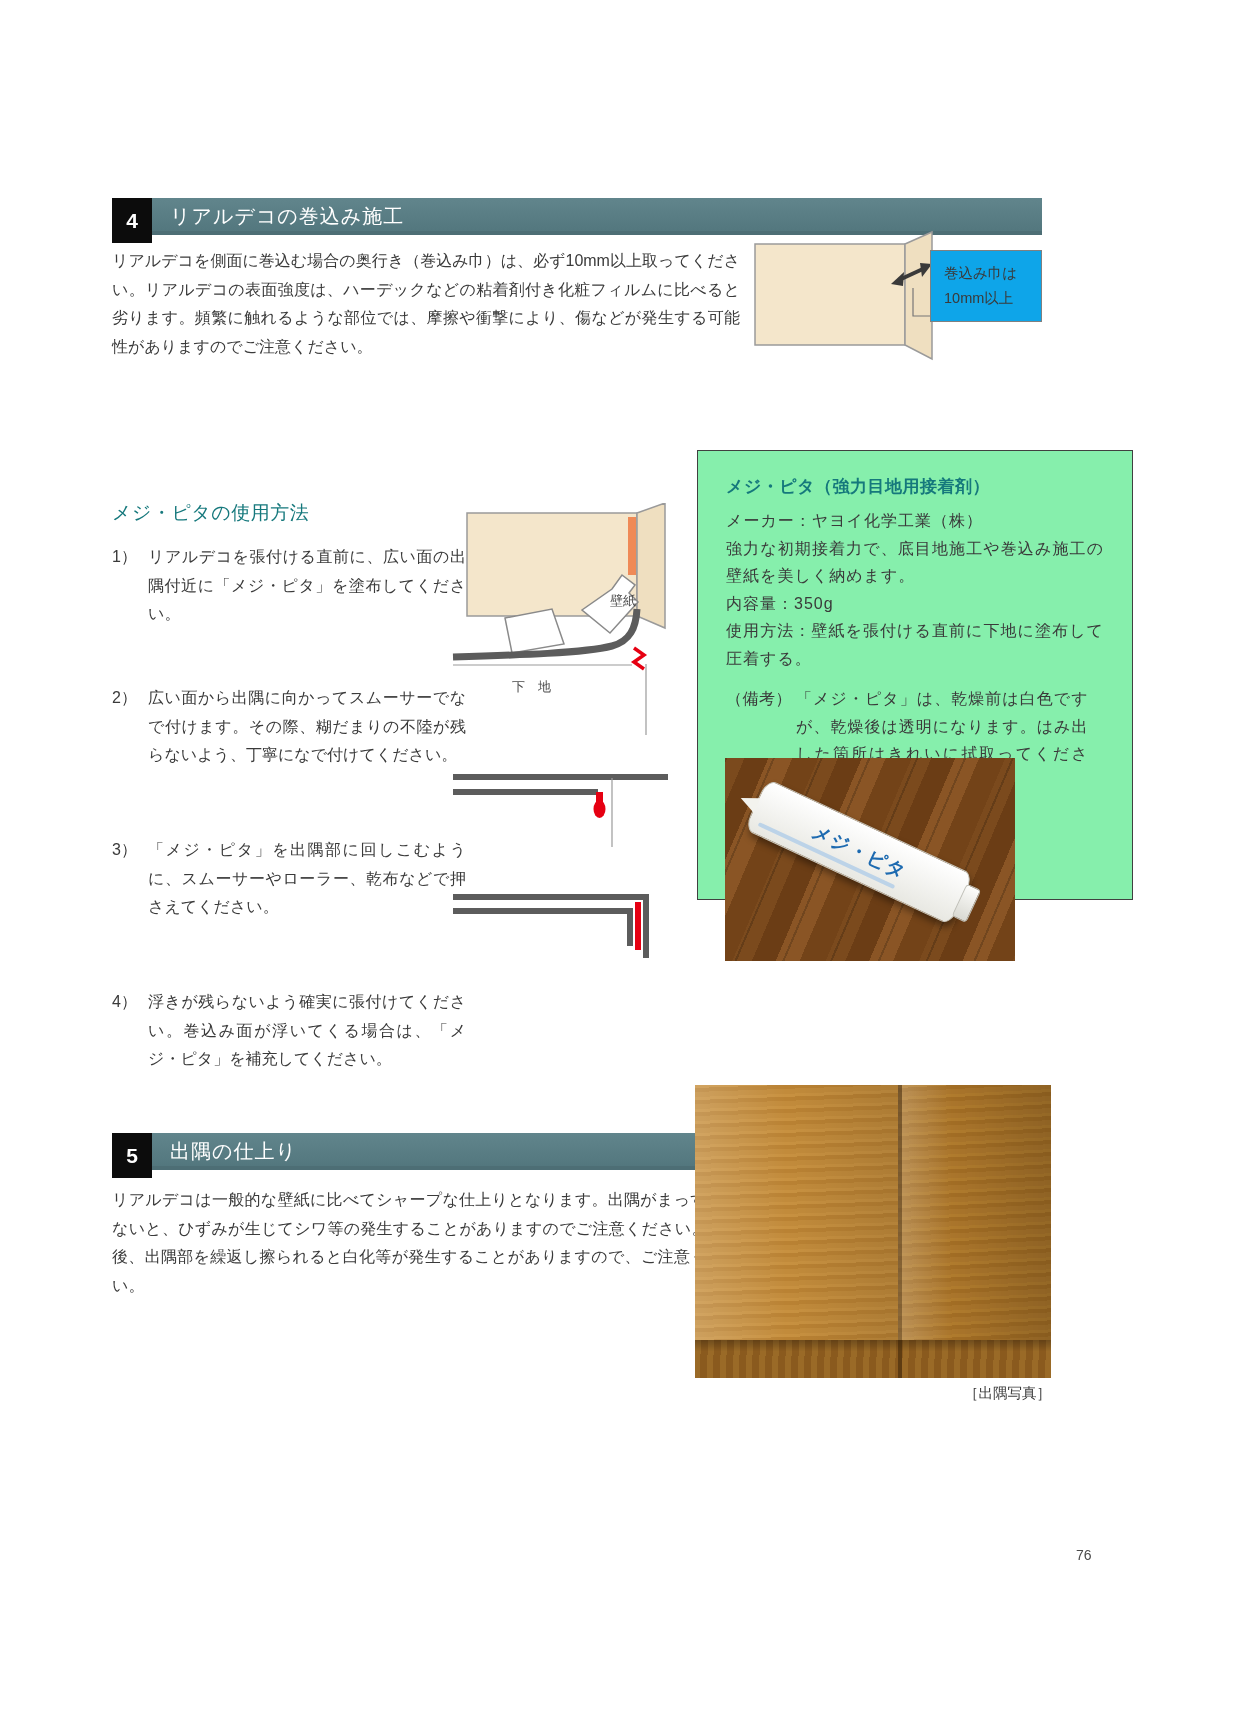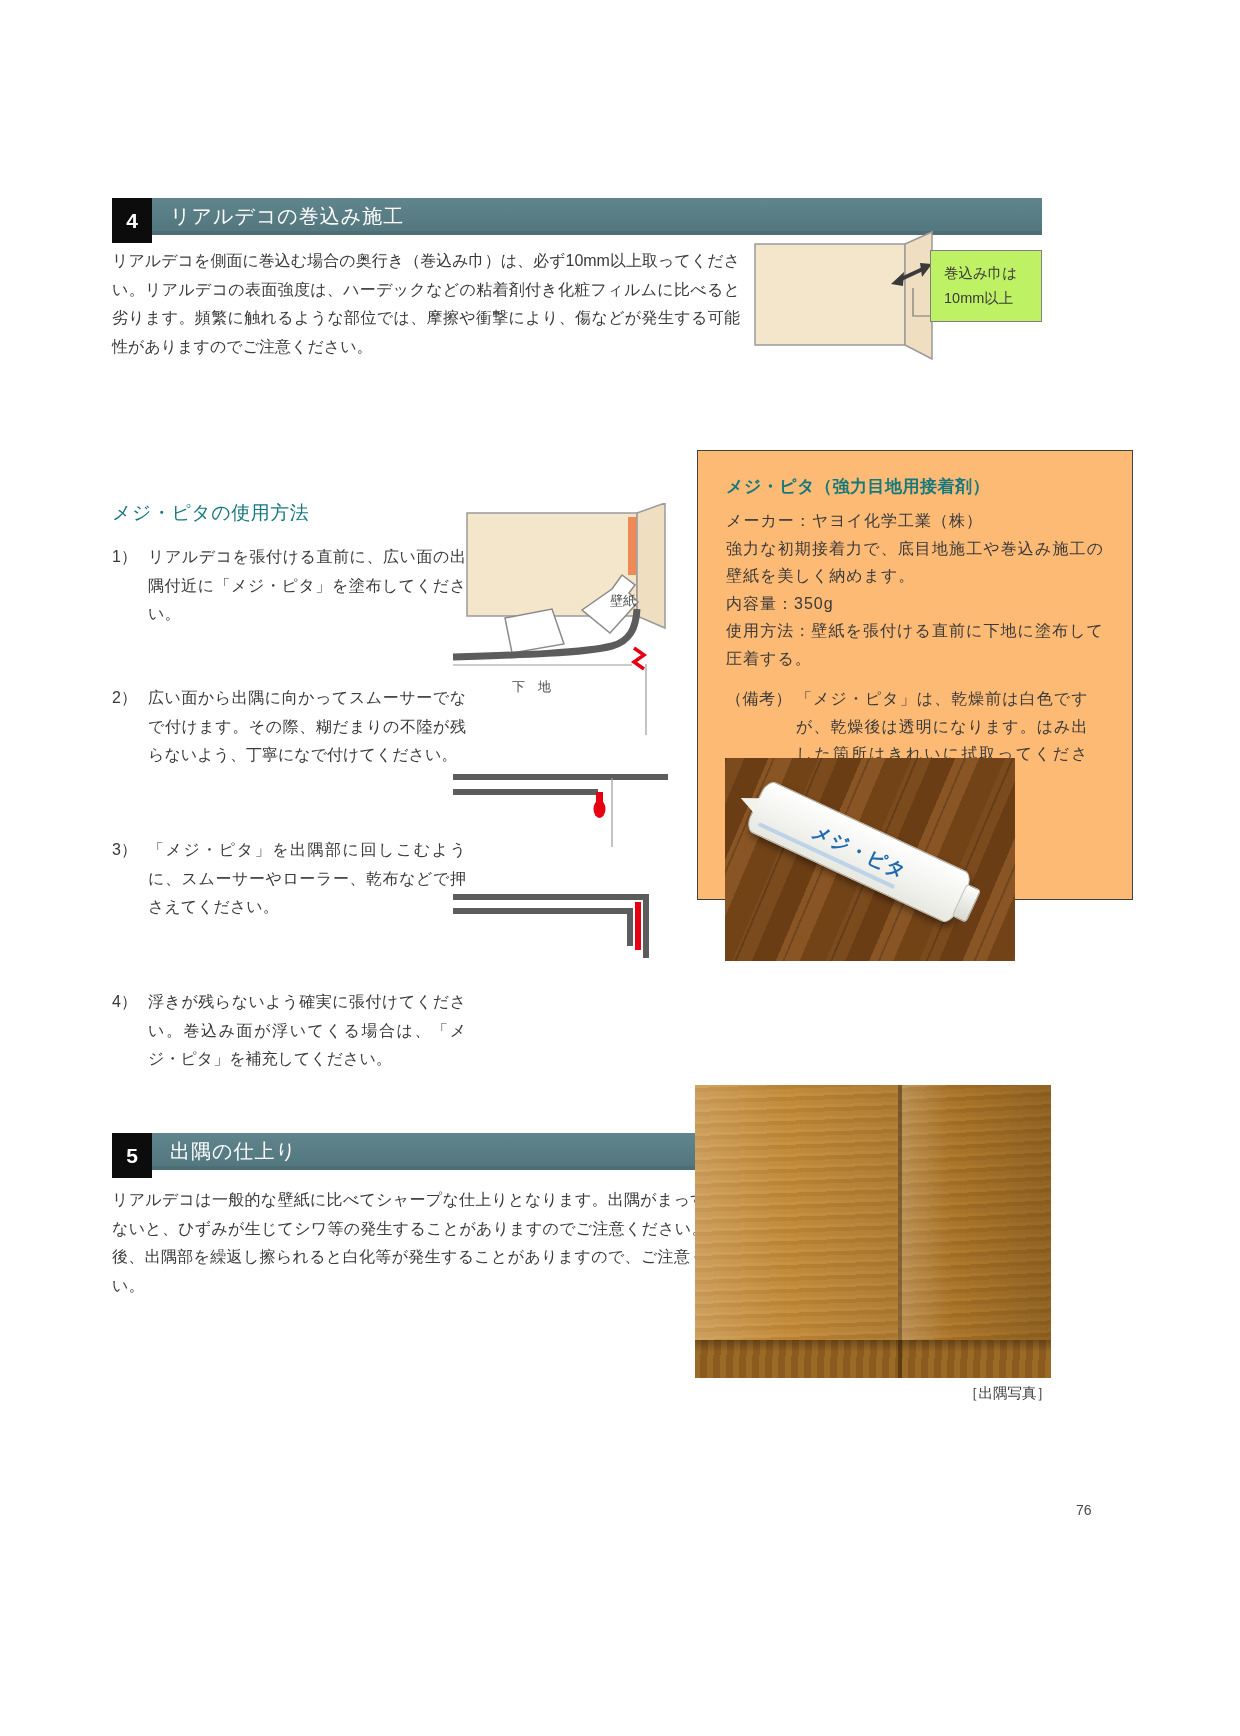--- a/index.html
+++ b/index.html
@@ -19,31 +19,31 @@
 
   .body-text { position:absolute; font-size:16px; line-height:28.5px; text-align:justify; color:#3a3a3a; }
 
   .teal-heading { position:absolute; color:#15787c; font-weight:normal; font-size:19px; letter-spacing:.5px; }
 
   .step { position:absolute; left:112px; width:354px; display:flex; font-size:16px; line-height:28.5px; }
   .step-num { flex:none; width:36px; }
   .step-text { flex:1; text-align:justify; }
 
   .label-box { position:absolute; left:930px; top:250px; width:112px; height:72px;
-               border:1px solid #808080; background:#bef264; display:flex; flex-direction:column;
+               border:1px solid #808080; background:#0ea5e9; display:flex; flex-direction:column;
                justify-content:center; padding-left:13px; font-size:14.5px; line-height:25px; color:#3a3a3a; }
 
   .caption { position:absolute; left:755px; top:350px; width:296px; font-size:15.5px;
              line-height:27px; text-align:justify; color:#3a3a3a; }
 
   .diag-label { position:absolute; font-size:13px; color:#4a4a4a; white-space:nowrap; }
 
   
   .product-box { position:absolute; left:697px; top:450px; width:436px; height:450px;
-                 border:1px solid #404040; padding:24px 28px; background:#fdba74; }
+                 border:1px solid #404040; padding:24px 28px; background:#86efac; }
   .product-title { color:#15787c; font-size:17px; font-weight:bold; letter-spacing:.5px; margin-bottom:9px; }
   .pline { font-size:16px; line-height:27.5px; letter-spacing:1px; text-align:justify; }
   .note { display:flex; margin-top:13px; font-size:16px; line-height:27.5px; letter-spacing:.5px; }
   .note-label { flex:none; width:70px; }
   .note-text { flex:1; max-width:292px; text-align:justify; }
 
   .product-photo { position:absolute; left:27px; top:307px; width:290px; height:203px; overflow:hidden;
     background:
       repeating-linear-gradient(113deg, rgba(0,0,0,.18) 0 2px, rgba(0,0,0,0) 2px 44px),
       repeating-linear-gradient(113deg, #7b4a1d 0 18px, #6b3d15 18px 40px, #8a5525 40px 62px, #734318 62px 86px); }
@@ -72,21 +72,21 @@
   .corner-edge { position:absolute; left:57%; top:0; width:4px; height:87%;
                  background:linear-gradient(rgba(61,37,8,.55),rgba(61,37,8,.40)); }
   .baseboard { position:absolute; left:0; bottom:0; width:100%; height:13%;
     background:
       linear-gradient(rgba(0,0,0,.28), rgba(0,0,0,0) 30%),
       repeating-linear-gradient(92deg, #9a6a27 0 6px, #8a5a1e 6px 13px); }
   .baseboard-edge { position:absolute; left:57%; bottom:0; width:4px; height:13%; background:rgba(50,30,6,.5); }
 
   .photo-caption { position:absolute; left:695px; top:1384px; width:356px; text-align:right;
                    font-size:14.5px; color:#3a3a3a; }
-  .page-num { position:absolute; left:1076px; top:1502px; font-size:14px; color:#4a4a4a; }
+  .page-num { position:absolute; left:1076px; top:1547px; font-size:14px; color:#4a4a4a; }
 </style>
 </head>
 <body>
 
 <div class="page">
 
   <div class="sec-bar" style="top:198px;">
     <div class="sec-num">4</div>
     <div class="sec-title">リアルデコの巻込み施工</div>
   </div>

